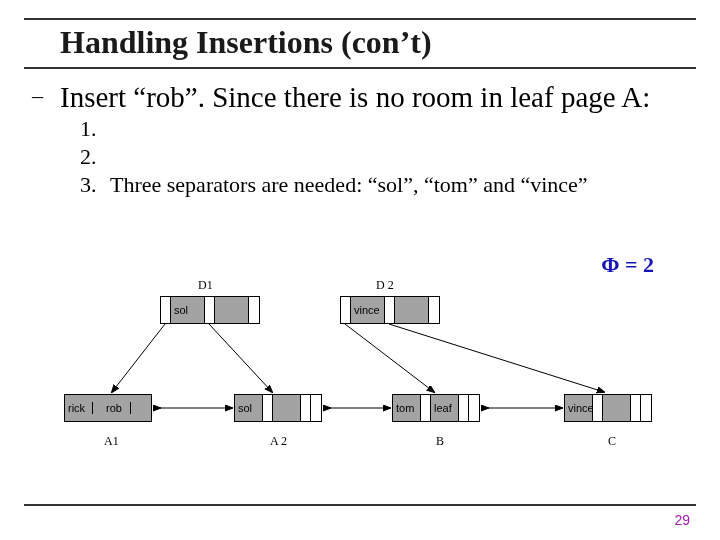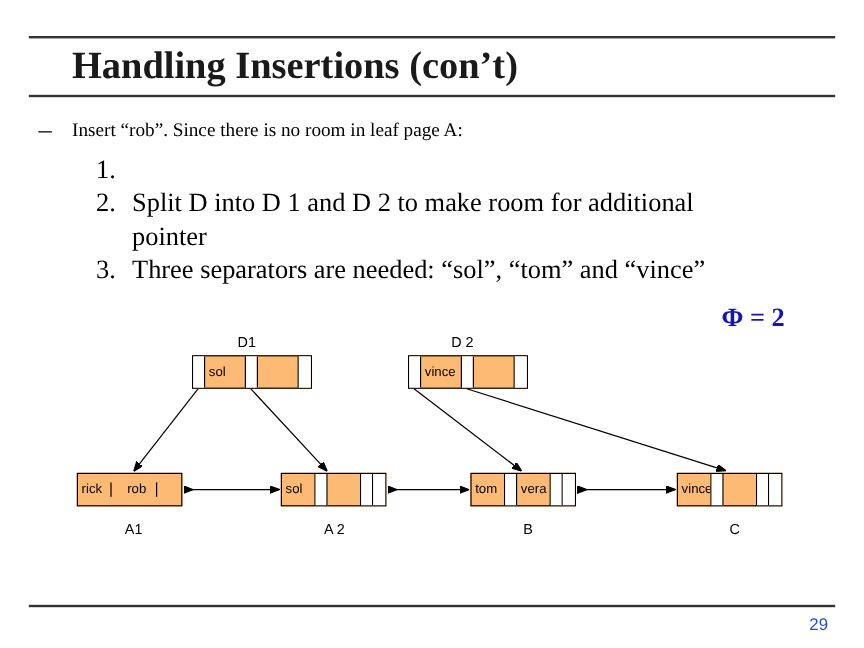--- a/index.html
+++ b/index.html
@@ -17,35 +17,34 @@
     height: 100%;
     padding: 18px 24px 0 24px;
   }
   .title {
     font-size: 32px;
     color: #1a1a1a;
     padding: 4px 0 6px 36px;
     border-top: 2px solid #333;
     border-bottom: 2px solid #333;
     margin-bottom: 14px;
-    margin-top: 12px;
   }
   .bullet {
     display: flex;
     gap: 10px;
     padding-left: 8px;
     margin-bottom: 4px;
   }
   .dash {
     font-size: 22px;
     line-height: 26px;
     width: 18px;
   }
   .lead {
-    font-size: 16px;
+    font-size: 29px;
     line-height: 28px;
   }
   .numlist {
     padding-left: 56px;
     font-size: 22px;
     line-height: 28px;
   }
   .numlist .item {
     display: flex;
     gap: 8px;
@@ -62,30 +61,30 @@
 
   .diagram {
     position: absolute;
     left: 24px;
     top: 278px;
     width: 672px;
     height: 210px;
   }
   .lbl {
     position: absolute;
-    font-family: Liberation Sans, sans-serif;
+    font-family: Liberation Serif, serif;
     font-size: 12px;
     color: #000;
   }
   .node {
     position: absolute;
     display: flex;
     height: 28px;
     border: 1px solid #000;
-    background: #fdba74;
+    background: #a3a3a3;
   }
   .cell {
     border-right: 1px solid #000;
     font-family: Arial, sans-serif;
     font-size: 11px;
     display: flex;
     align-items: center;
     justify-content: flex-start;
     padding: 0 3px;
     overflow: hidden;
@@ -108,45 +107,41 @@
     left: 24px;
     right: 24px;
     bottom: 34px;
     border-top: 2px solid #333;
   }
   .pagenum {
     position: absolute;
     right: 30px;
     bottom: 12px;
     font-size: 14px;
-    color: #1d4ed8;
+    color: #a21caf;
     font-family: Arial, sans-serif;
   }
 </style>
 </head>
 <body>
 
 <div class="slide">
   <h1 class="title">Handling Insertions (con’t)</h1>
 
   <div class="bullet">
     <div class="dash">–</div>
     <div class="lead">Insert “rob”. Since there is no room in leaf page A:</div>
   </div>
 
   <div class="numlist">
     <div class="item">
       <div class="num">1.</div>
     </div>
     <div class="item">
       <div class="num">2.</div>
-      <div>
-        <div>Split D into D 1 and D 2 to make room for additional</div>
-        <div>pointer</div>
-      </div>
     </div>
     <div class="item">
       <div class="num">3.</div>
       <div>
         <div>Three separators are needed: “sol”, “tom” and “vince”</div>
       </div>
     </div>
   </div>
 
   <div class="phi">Φ = 2</div>
@@ -185,21 +180,21 @@
       <div class="cell ptr"></div>
       <div class="cell key"></div>
       <div class="cell ptr"></div>
       <div class="cell ptr"></div>
     </div>
     <div class="lbl" style="left:246px; top:156px;">A 2</div>
 
     <div class="node" style="left:368px; top:116px;">
       <div class="cell key">tom</div>
       <div class="cell ptr"></div>
-      <div class="cell key">vera</div>
+      <div class="cell key">leaf</div>
       <div class="cell ptr"></div>
       <div class="cell ptr"></div>
     </div>
     <div class="lbl" style="left:412px; top:156px;">B</div>
 
     <div class="node" style="left:540px; top:116px;">
       <div class="cell key">vince</div>
       <div class="cell ptr"></div>
       <div class="cell key"></div>
       <div class="cell ptr"></div>

